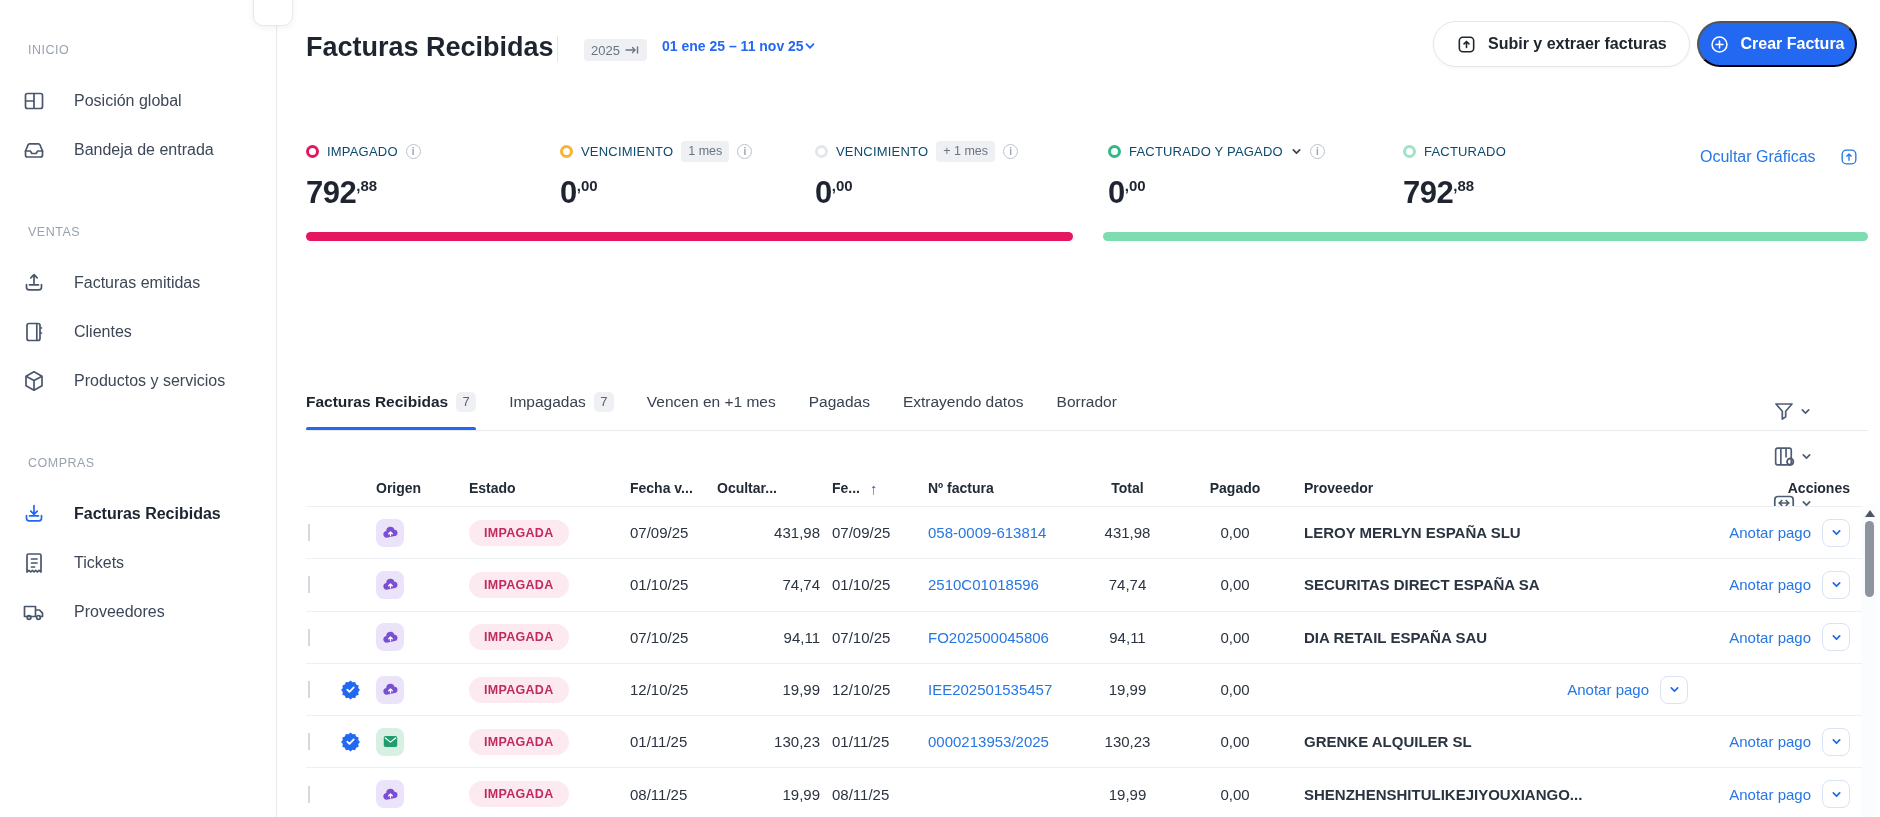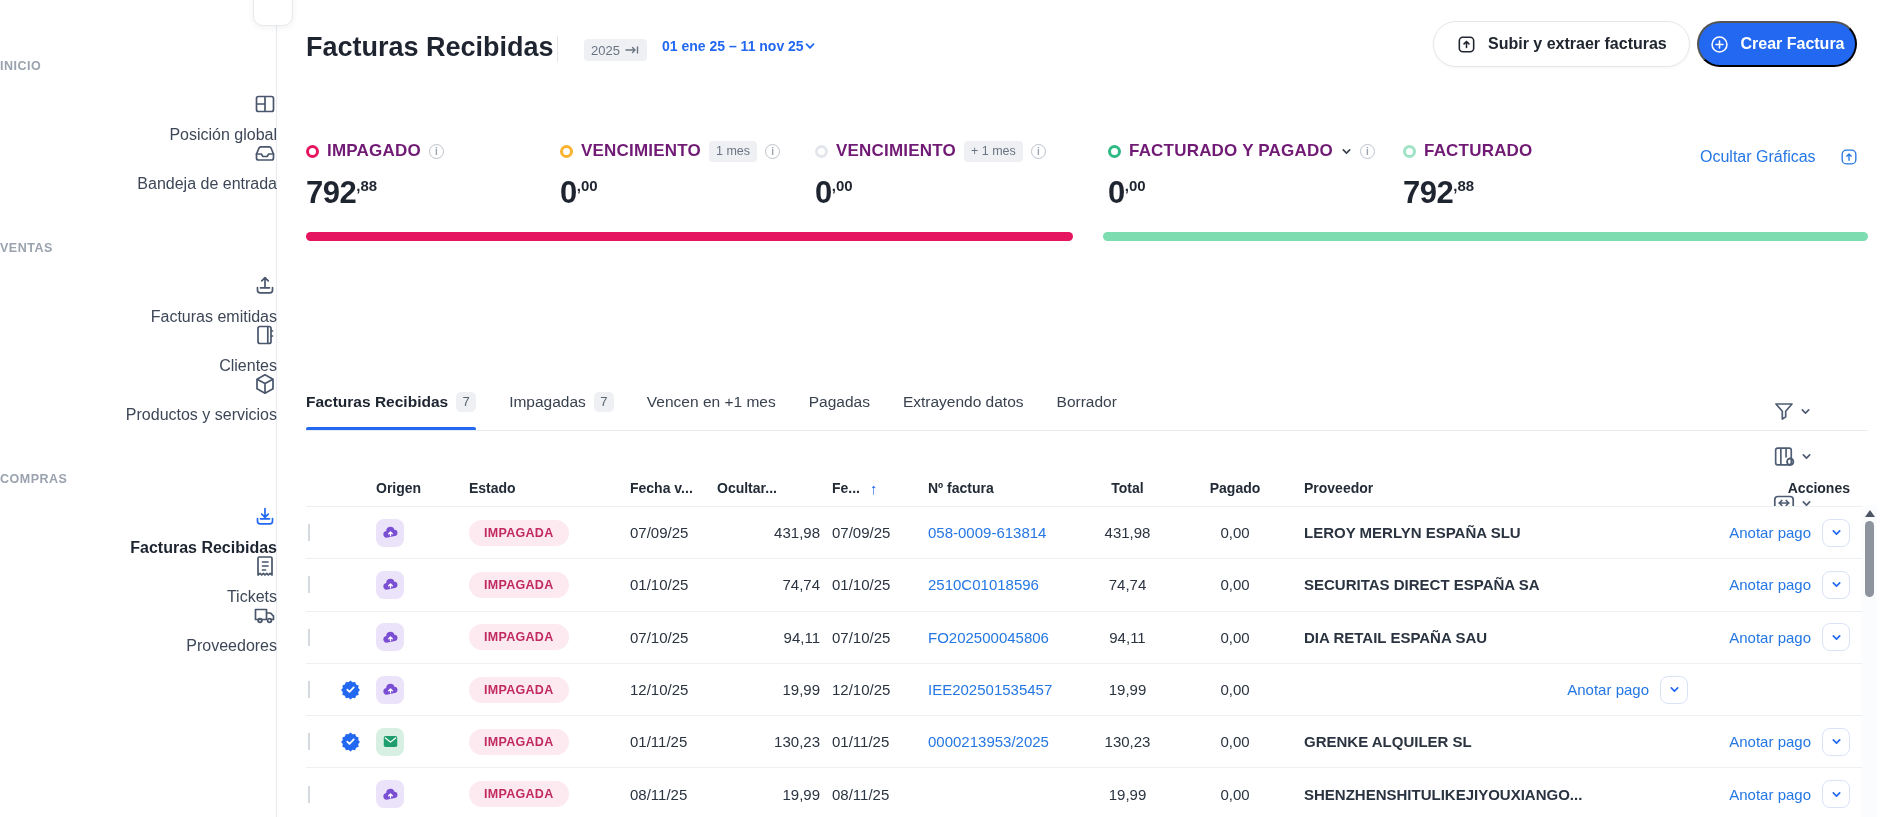--- a/index.html
+++ b/index.html
@@ -6,22 +6,22 @@
   html,body { width:1880px; height:817px; overflow:hidden; background:#fff;
               font-family:"Liberation Sans","DejaVu Sans",sans-serif; color:#232b36; }
   .app { position:relative; width:1880px; height:817px; background:#fff; }
   .hidden-keep { visibility:hidden; }
   svg { display:block; }
 
   
   .sidebar { position:absolute; left:0; top:0; width:277px; height:817px; background:#fff; border-right:1px solid #e7eaee; }
   .side-sec { position:absolute; left:0; width:277px; }
   .sec-inicio { top:38px; } .sec-ventas { top:220px; } .sec-compras { top:451px; }
-  .side-sec-label { height:24px; line-height:24px; padding-left:0; font-size:12.5px; font-weight:bold; letter-spacing:.5px; color:#99a2ae; margin-bottom:14px;margin-top:16px; }
-  .side-item { display:flex; align-items:flex-end; height:49px; padding-left:22px; gap:10px; cursor:pointer; color:#3d4757;flex-direction:column; }
+  .side-sec-label { height:24px; line-height:24px; padding-left:28px; font-size:12.5px; font-weight:normal; letter-spacing:.5px; color:#99a2ae; margin-bottom:14px; }
+  .side-item { display:flex; align-items:center; height:49px; padding-left:22px; gap:28px; cursor:pointer; color:#3d4757; }
   .side-item .s-icon { width:24px; height:24px; color:#49566b; flex:0 0 24px; }
   .side-item .s-label { font-size:16px; }
   .side-item.active { color:#1c2430; }
   .side-item.active .s-label { font-weight:bold; }
   .side-item.active .s-icon { color:#2368f0; }
   .float-square { position:absolute; left:253px; top:-14px; width:40px; height:40px; background:#fff; border:1px solid #e6e9ed; border-radius:10px; box-shadow:0 2px 6px rgba(30,40,60,.06); }
 
   
   .page-title { position:absolute; left:306px; top:32px; font-size:27px; font-weight:bold; color:#1f2530; }
   .title-sep { position:absolute; left:557px; top:36px; width:1px; height:26px; background:#e2e5ea; }
@@ -37,21 +37,21 @@
 
   
   .cards { position:absolute; left:306px; top:139px; display:flex; }
   .card:nth-child(1){ width:254px; } .card:nth-child(2){ width:255px; } .card:nth-child(3){ width:293px; }
   .card:nth-child(4){ width:295px; } .card:nth-child(5){ width:240px; }
   .card-top { display:flex; align-items:center; gap:8px; height:24px; }
   .ring { width:13px; height:13px; border-radius:50%; background:#fff; flex:0 0 13px; }
   .ring-pink { border:3.5px solid #e5155f; } .ring-amber { border:3.5px solid #fbb32f; }
   .ring-gray { border:3.5px solid #e3e6eb; } .ring-green { border:3.5px solid #2fb984; }
   .ring-lightgreen { border:3.5px solid #9fe3c6; }
-  .card-label { font-size:17px; font-weight:bold; color:#701a75; letter-spacing:.2px; }
+  .card-label { font-size:13px; font-weight:normal; color:#0c4a6e; letter-spacing:.2px; }
   .card-chip { height:21px; padding:0 7px; background:#eef0f4; border-radius:4px; font-size:12.5px; color:#6b7482; display:flex; align-items:center; }
   .info-i { width:15px; height:15px; border:1px solid #bcc3cc; border-radius:50%; color:#9aa3ae; font-size:10px; line-height:13px;
             text-align:center; font-weight:bold; cursor:pointer; }
   .card-value { margin-top:12px; font-weight:bold; color:#1f2530; }
   .card-value .int { font-size:31px; letter-spacing:-.5px; }
   .card-value .dec { font-size:15px; vertical-align:12px; }
   .hide-charts { position:absolute; left:1700px; top:147px; display:flex; align-items:center; gap:23px; cursor:pointer;
                  font-size:16px; color:#2577e3; }
   .bar { position:absolute; top:232px; height:9px; border-radius:5px; }
   .bar-unpaid { left:306px; width:767px; background:#e5155f; }

